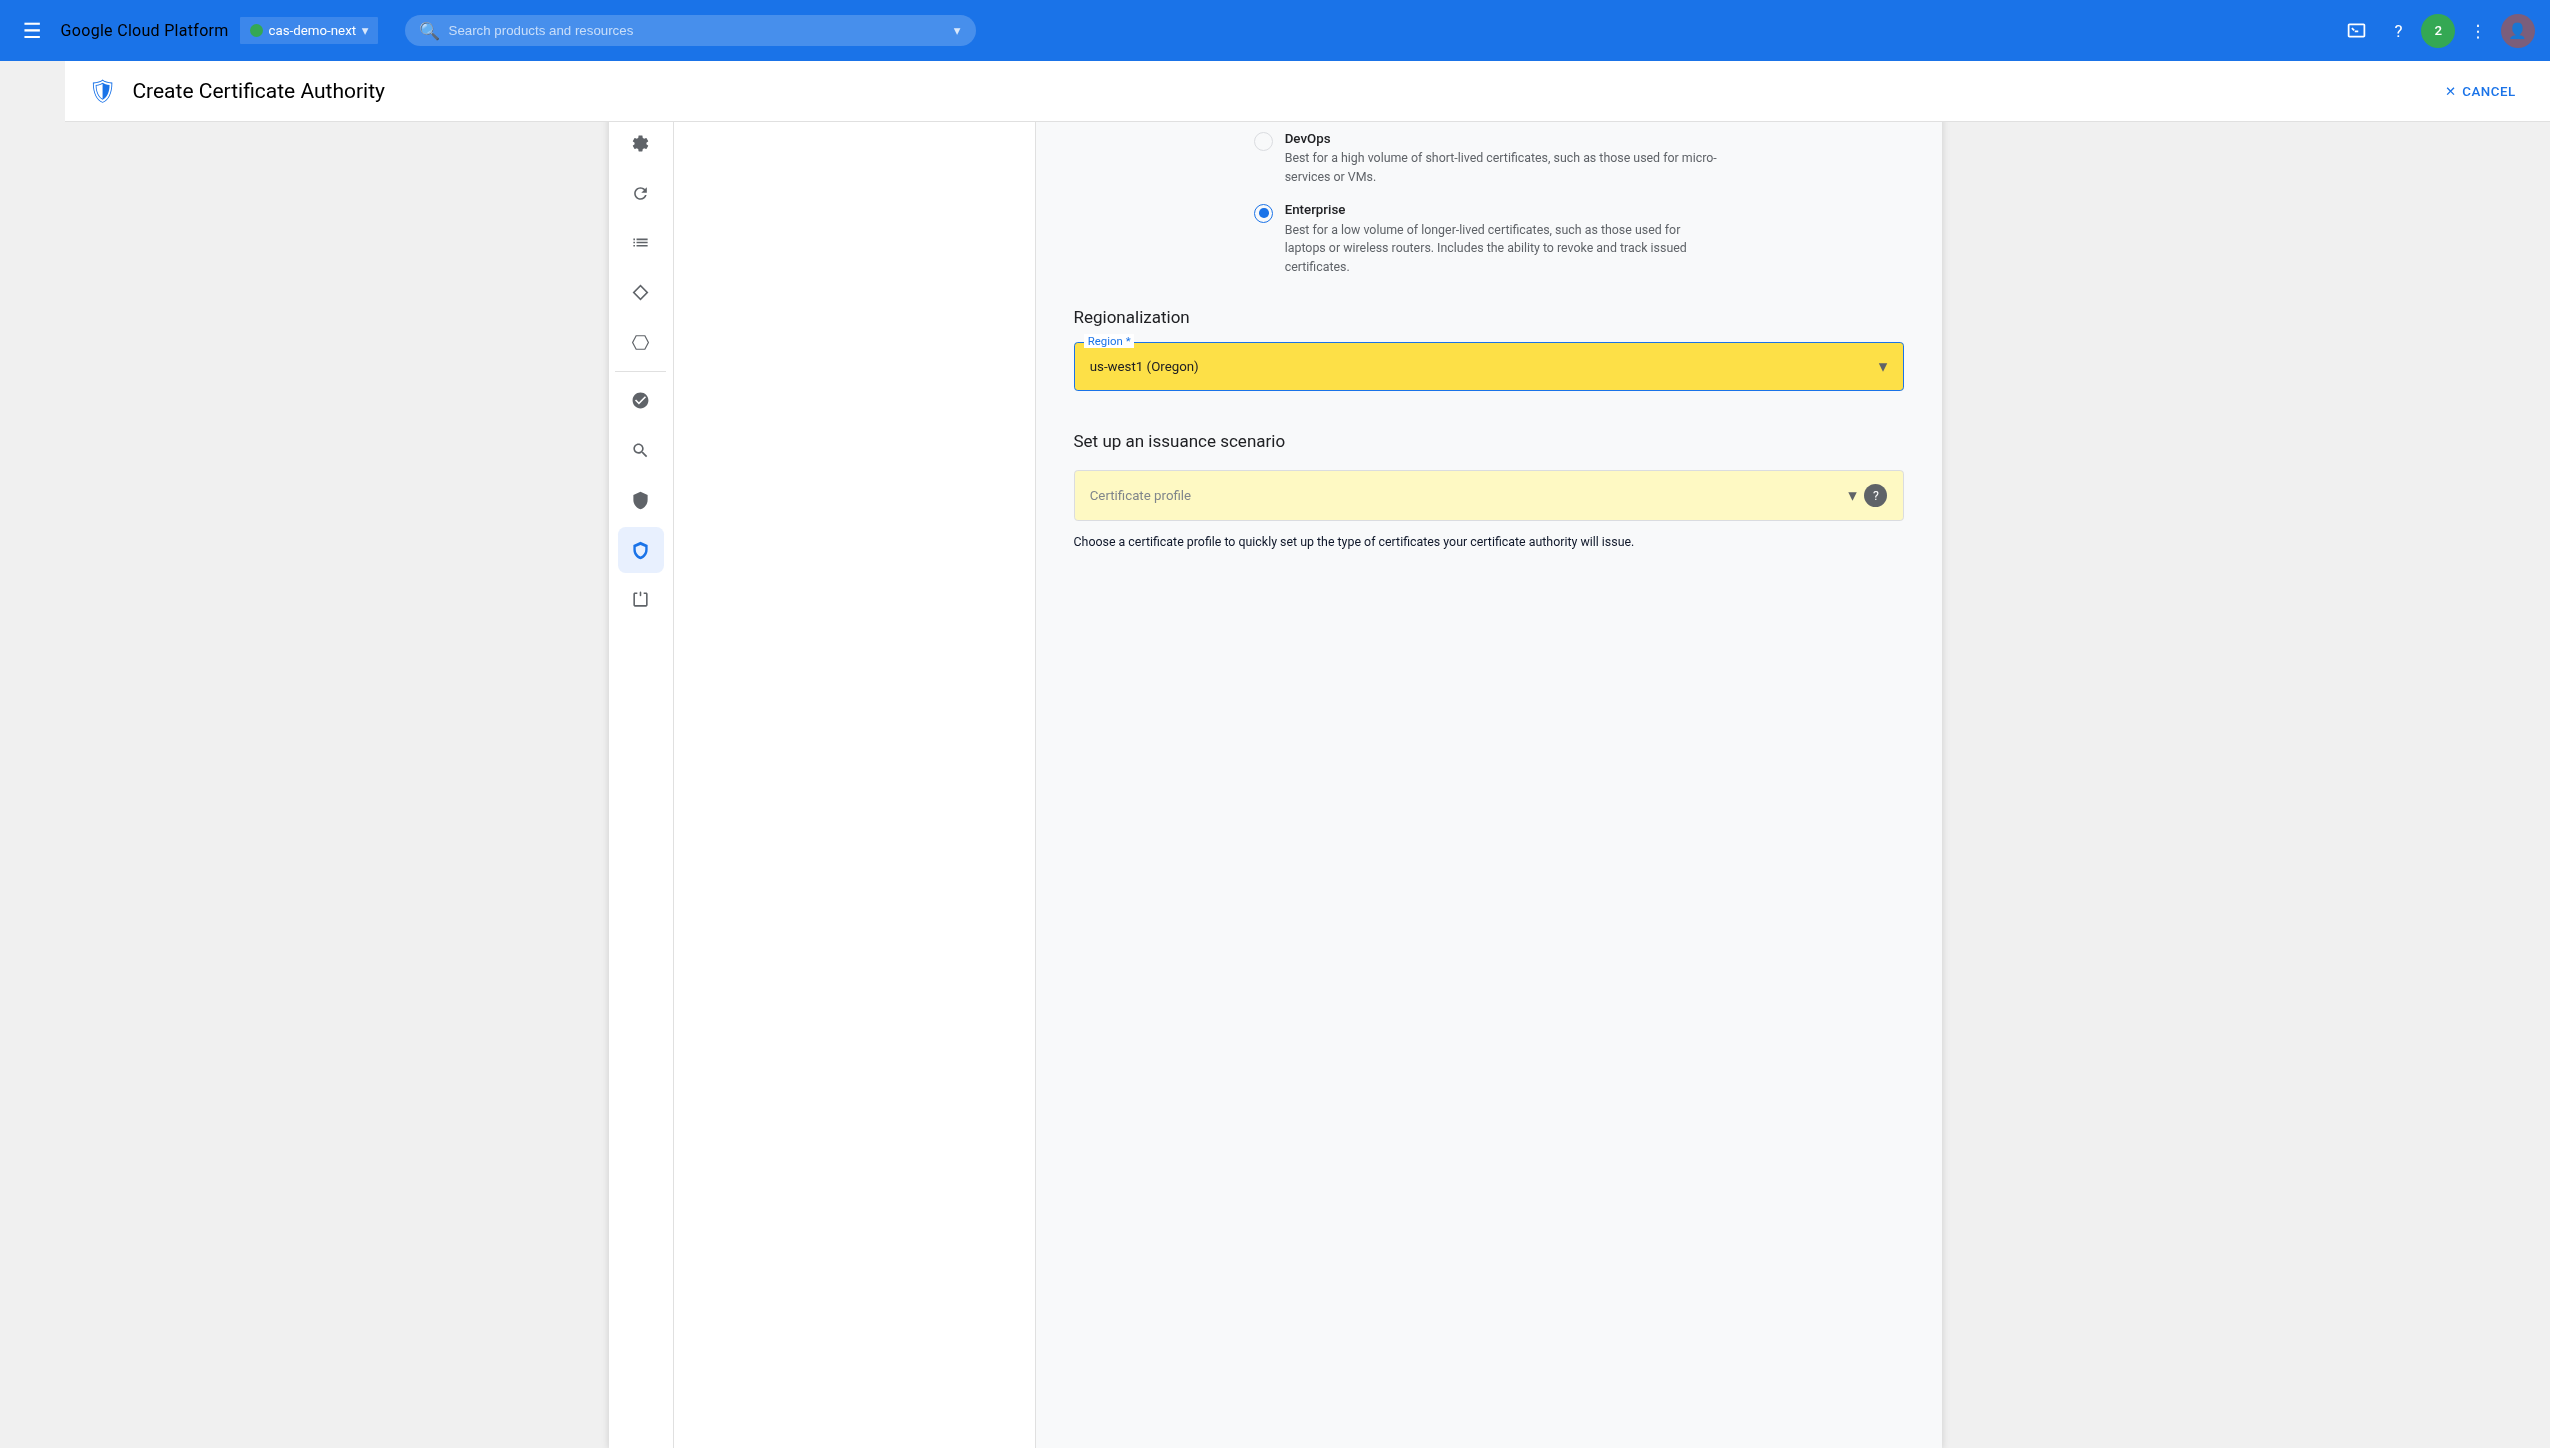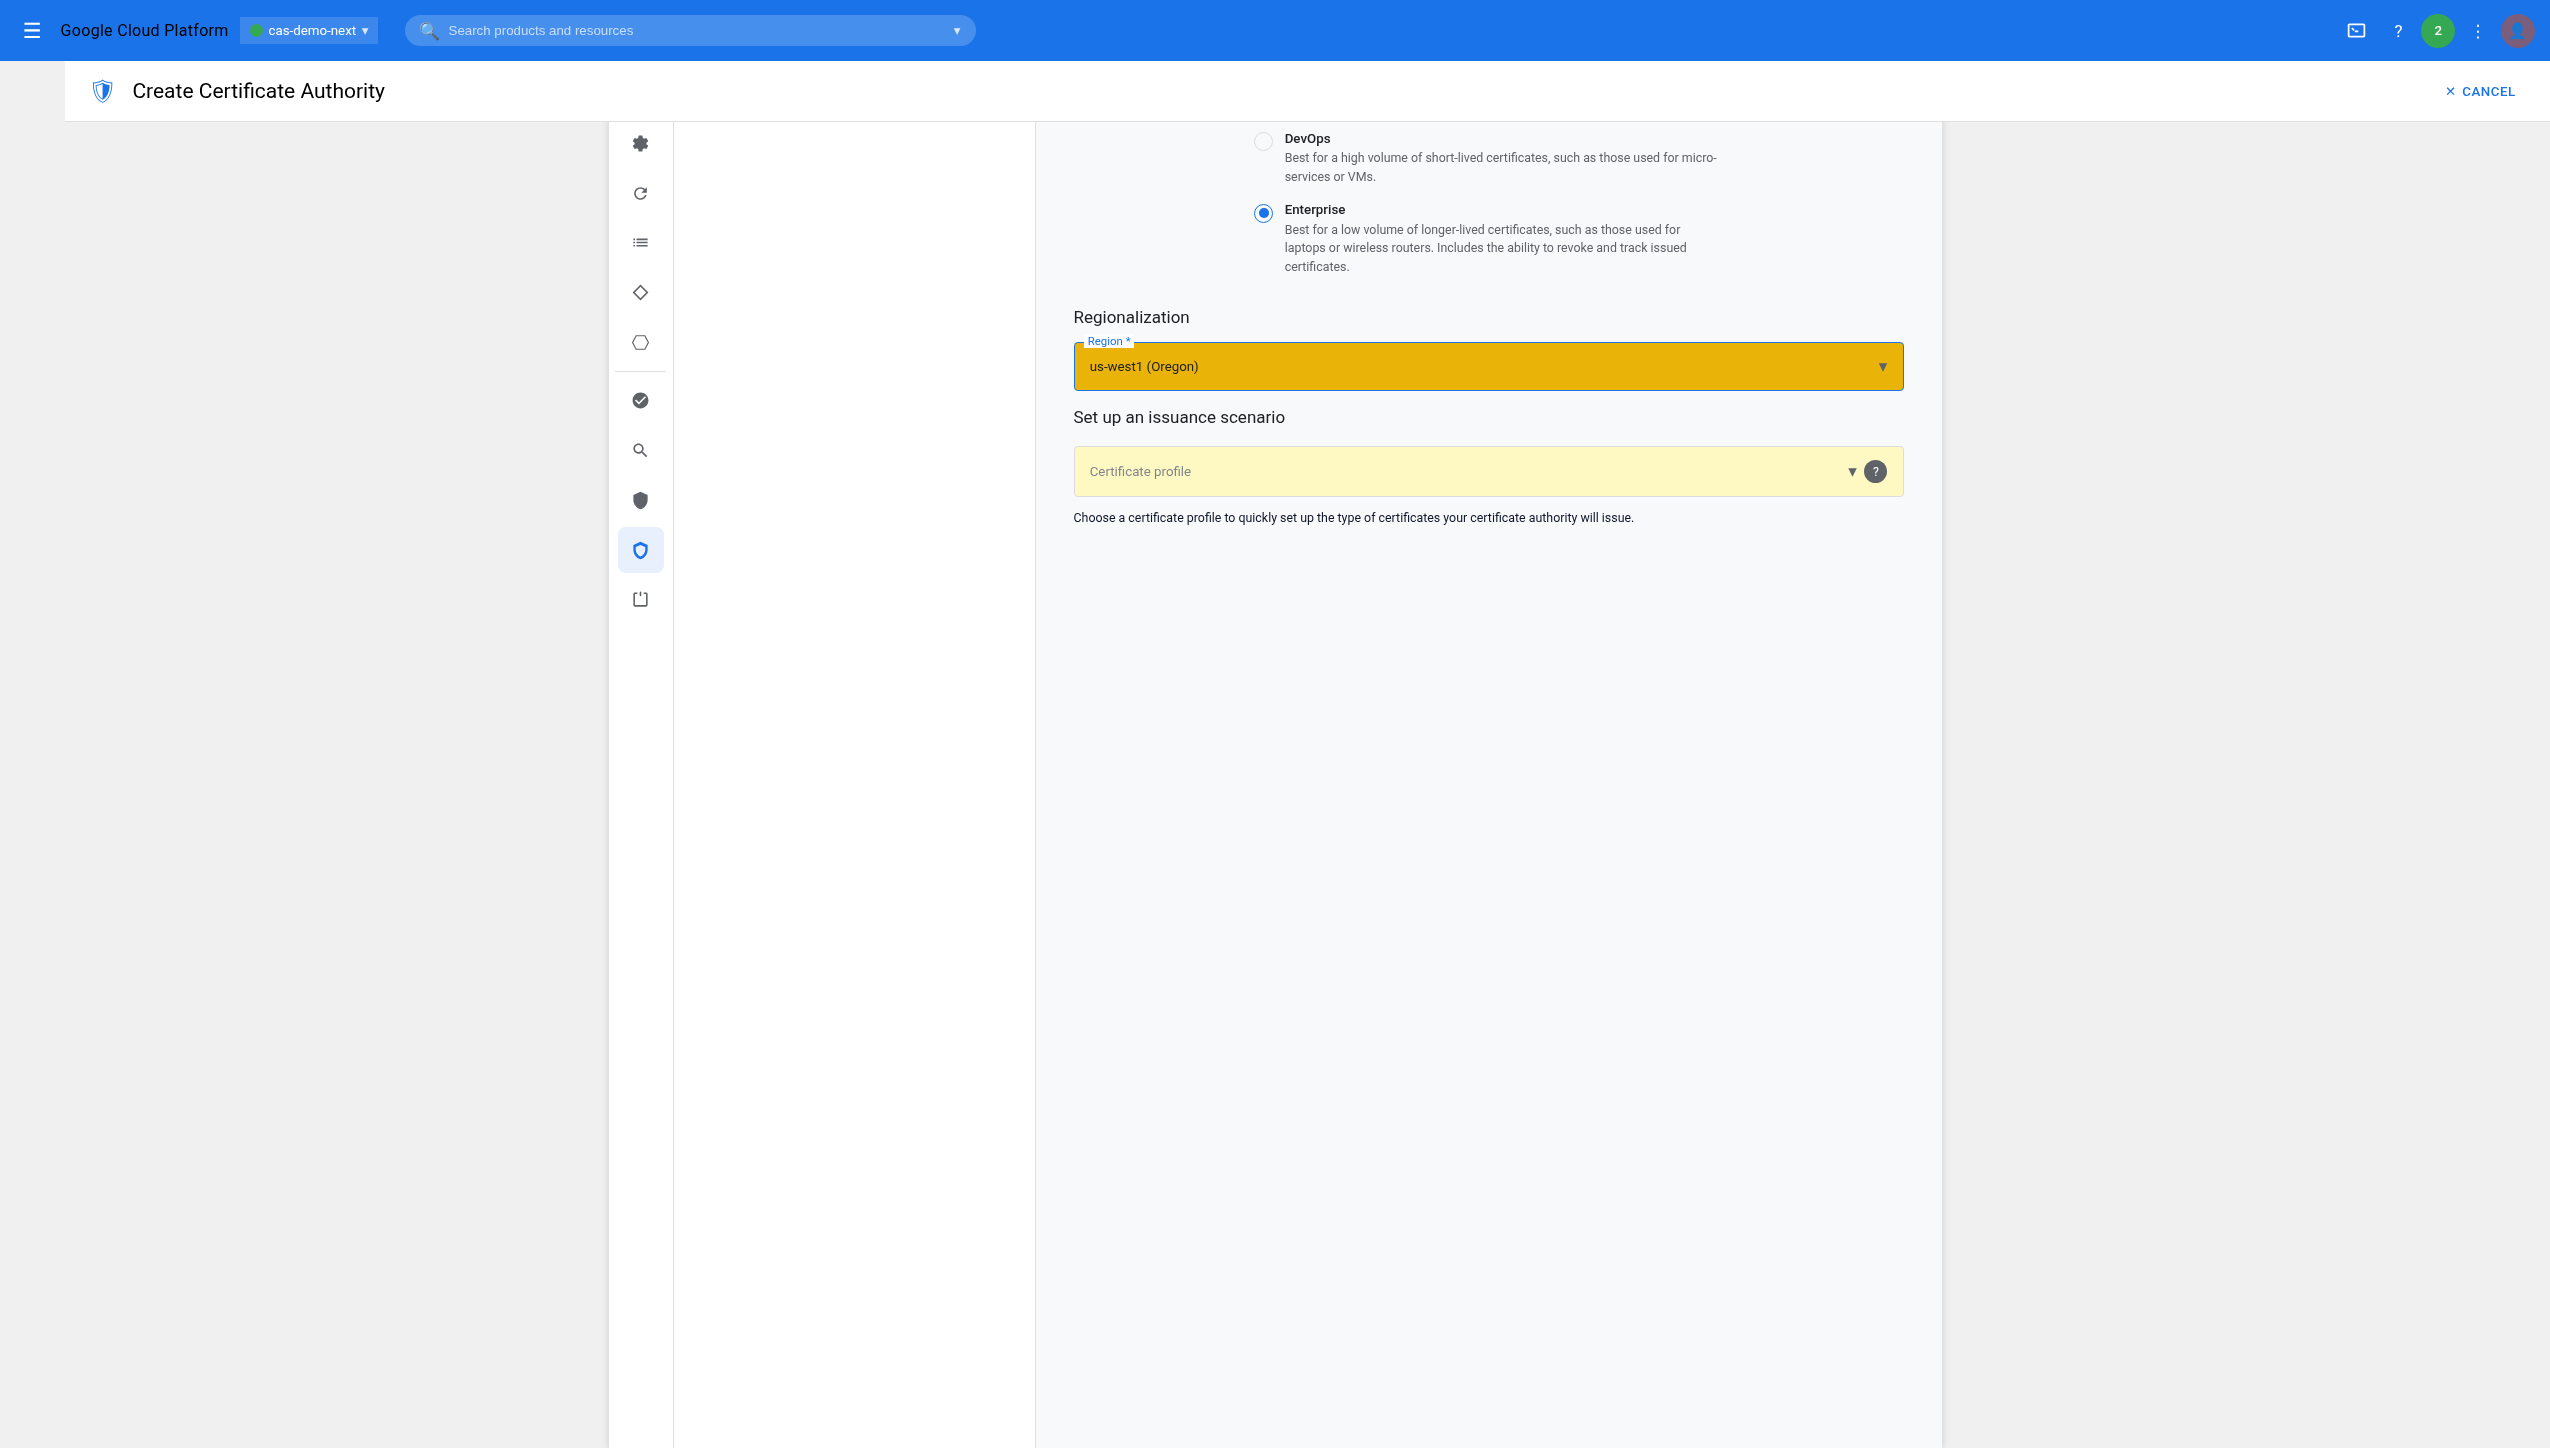--- a/index.html
+++ b/index.html
@@ -307,30 +307,30 @@
     }
     .radio-desc {
       font-size: 12.4px;
       color: #5f6368;
       line-height: 1.5;
       max-width: 438px;
     }
 
     
     .region-section {
-      margin-bottom: 16px;
+      margin-bottom: 40px;
     }
     .region-section .section-title {
       margin-bottom: 15.2px;
     }
     .select-wrapper {
       position: relative;
       border: 1.9px solid #1a73e8;
       border-radius: 3.8px;
-      background: #eab308;
+      background: #fde047;
     }
     .select-label {
       position: absolute;
       top: -9.5px;
       left: 9.5px;
       background: white;
       padding: 0 3.8px;
       font-size: 11.4px;
       color: #1a73e8;
     }

